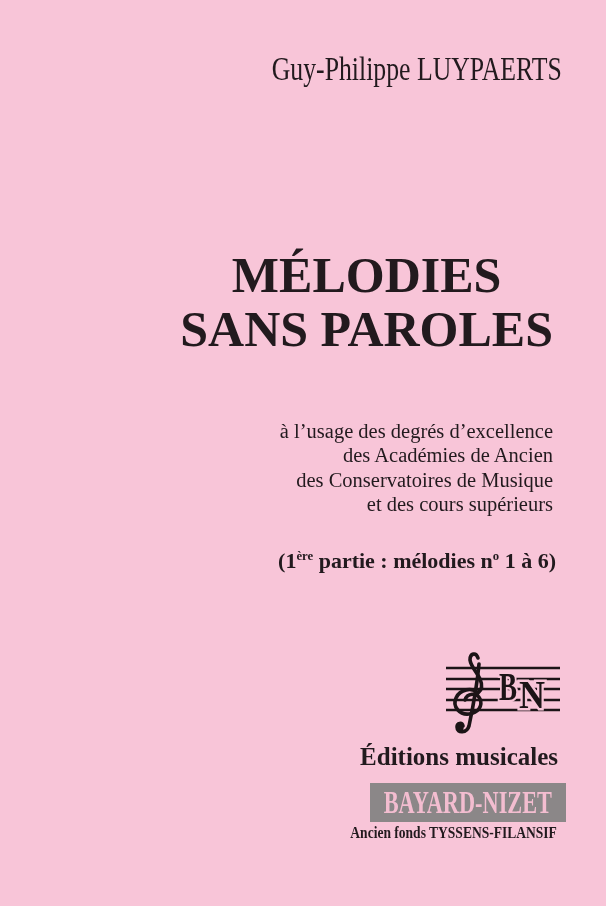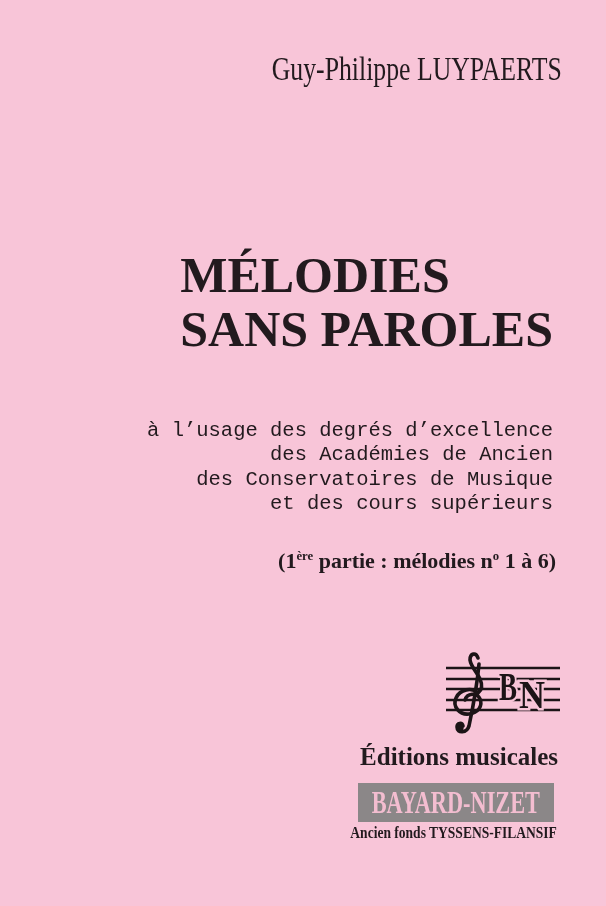--- a/index.html
+++ b/index.html
@@ -16,47 +16,47 @@
 
   .author{
     top:51px;right:44px;
     font-size:33px;line-height:36px;white-space:nowrap;
   }
   .author .squeeze{
     display:inline-block;transform:scaleX(.78);transform-origin:100% 50%;
   }
 
   .title{
-    top:248px;right:53px;text-align:left;
+    top:248px;right:53px;text-align:center;
     font-weight:bold;font-size:50px;line-height:54px;
     white-space:nowrap;letter-spacing:0px;
   }
 
   .subtitle{
     top:419px;right:53px;text-align:right;
-    font-size:20.5px;line-height:24.4px;white-space:nowrap;font-family:Liberation Mono, monospace;
+    font-size:20.5px;line-height:24.4px;white-space:nowrap;
   }
 
   .edition-note{
     top:548px;right:50px;text-align:center;
     font-weight:bold;font-size:22px;line-height:26px;white-space:nowrap;
   }
   .edition-note sup{
     font-size:0.58em;vertical-align:super;line-height:0;
   }
 
   .logo{top:644px;left:444px;width:120px;height:104px;}
 
   .editions-line{
     top:744px;right:48px;text-align:right;
     font-weight:bold;font-size:25px;line-height:26px;white-space:nowrap;
   }
 
   .publisher-box{
-    top:783px;right:52px;width:196px;height:39px;
+    top:783px;right:40px;width:196px;height:39px;
     background:#8b8788;
     display:flex;align-items:center;justify-content:center;
   }
   .publisher-box .name{
     color:#f3bdd0;font-weight:bold;font-size:31px;white-space:nowrap;
     transform:scaleX(.72);transform-origin:50% 50%;
   }
 
   .ancien{
     top:824px;right:49px;text-align:left;

